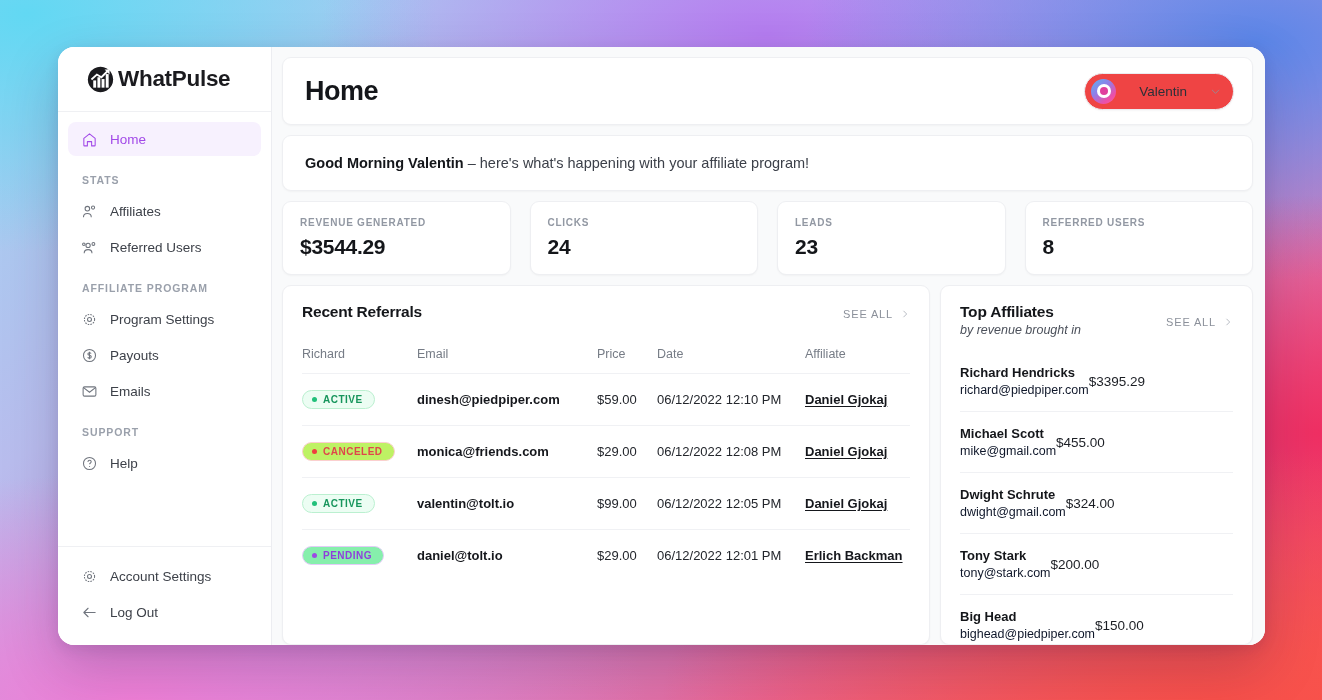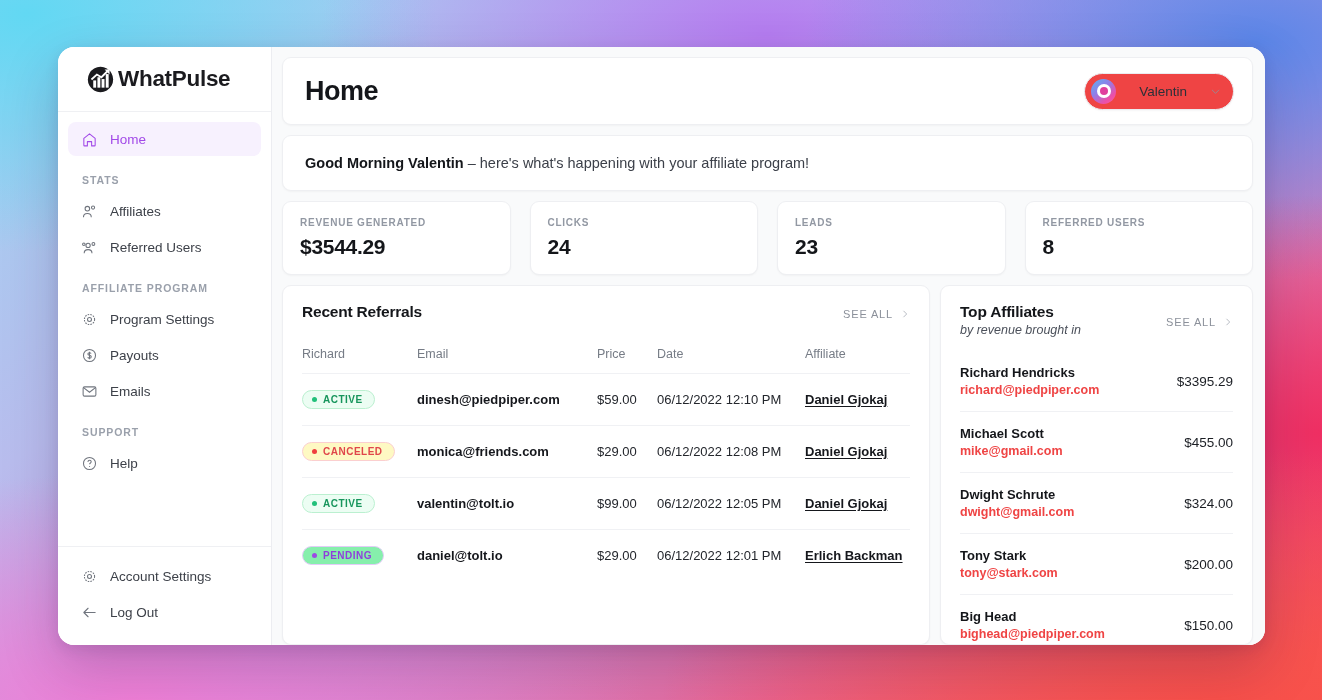--- a/index.html
+++ b/index.html
@@ -271,42 +271,42 @@
     border-radius: 11px;
     padding: 3px 11px 3px 9px;
     font-size: 10px;
     font-weight: 600;
     letter-spacing: 0.5px;
     border: 1px solid transparent;
   }
   .badge .dot { width: 5px; height: 5px; border-radius: 50%; }
   .badge.active   { background: #ecfdf3; border-color: #bbf0d0; color: #17955c; }
   .badge.active .dot { background: #21c07a; }
-  .badge.canceled { background: #fef9c3; border-color: #fbcfcf; color: #e0474a; }
+  .badge.canceled { background: #bef264; border-color: #fbcfcf; color: #e0474a; }
   .badge.canceled .dot { background: #ef3f3f; }
   .badge.pending  { background: #86efac; border-color: #e3ccf8; color: #8f3fdb; }
   .badge.pending .dot { background: #9c4ce3; }
 
   
   .aff-list { padding: 0 19px; margin-top: 16px; }
   .aff-row {
     display: flex;
     align-items: center;
-    justify-content: space-between;
+    justify-content: flex-start;
     padding: 14px 0;
     border-top: 1px solid #f0f1f4;
   }
   .aff-row:first-child { border-top: none; padding-top: 12px; }
   .aff-name {
     font-size: 13px;
     font-weight: 700;
     color: #14161a;
     margin-bottom: 3px;
   }
-  .aff-email { font-size: 12.5px; color: #ef4444; font-weight: bold; }
+  .aff-email { font-size: 12.5px; color: #0f172a; }
   .aff-amount { font-size: 13.5px; color: #1b1e24; white-space: nowrap; }
 </style>
 </head>
 <body>
 
 <div class="window">
 
   <aside class="sidebar">
 
     <div class="brand">

